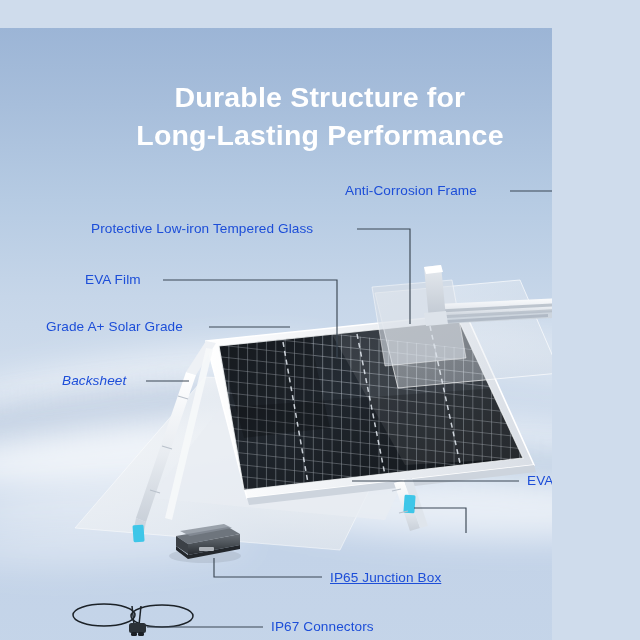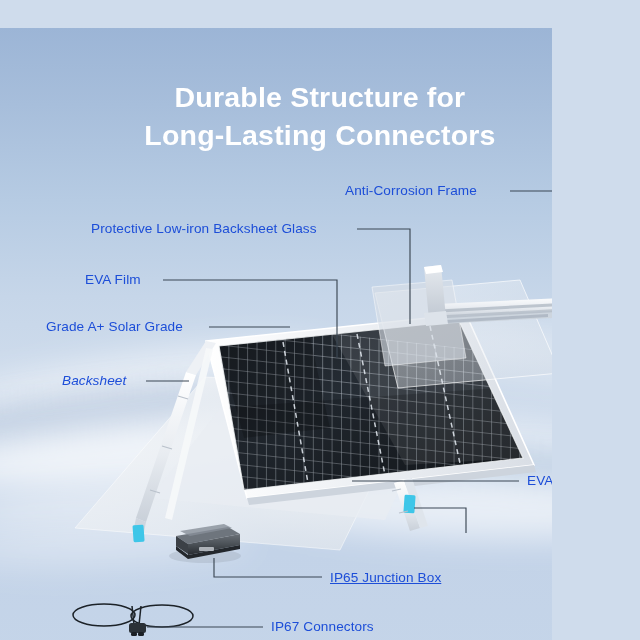--- a/index.html
+++ b/index.html
@@ -61,21 +61,21 @@
   <div class="cloud c3"></div>
   <div class="cloud c4"></div>
   <div class="cloud c5"></div>
   <div class="cloud c6"></div>
   <div class="cloud c7"></div>
   <div class="cloud c8"></div>
   <div class="cloud c9"></div>
 
   <div class="title">
     <div>Durable Structure for</div>
-    <div>Long-Lasting Connectors</div>
+    <div>Long-Lasting Performance</div>
   </div>
 
   <svg class="illus" viewBox="0 0 640 640">
     <defs>
       <linearGradient id="gFrameTop" x1="0" y1="0" x2="1" y2="0">
         <stop offset="0" stop-color="#ffffff"></stop>
           <stop offset=".5" stop-color="#eceff3"></stop>
           <stop offset="1" stop-color="#d9dee5"></stop>
       </linearGradient>
       <linearGradient id="gFrameSide" x1="0" y1="0" x2="0" y2="1">
@@ -226,21 +226,21 @@
       <path d="M414 480 H466 V505"></path>
 
       <path d="M214 530 V549 H322"></path>
 
       <path d="M147 599 H263"></path>
     </g>
   </svg>
 
   <div class="lbl" style="left:345px;top:155px;">Anti-Corrosion Frame</div>
 
-  <div class="lbl" style="left:91px;top:193px;">Protective Low-iron Backsheet Glass</div>
+  <div class="lbl" style="left:91px;top:193px;">Protective Low-iron Tempered Glass</div>
 
   <div class="lbl" style="left:85px;top:244px;">EVA Film</div>
 
   <div class="lbl" style="left:46px;top:291px;">Grade A+ Solar Grade</div>
 
   <div class="lbl" style="left:62px;top:345px;font-style:italic;">Backsheet</div>
 
   <div class="lbl" style="left:527px;top:445px;">EVA Film</div>
 
 

